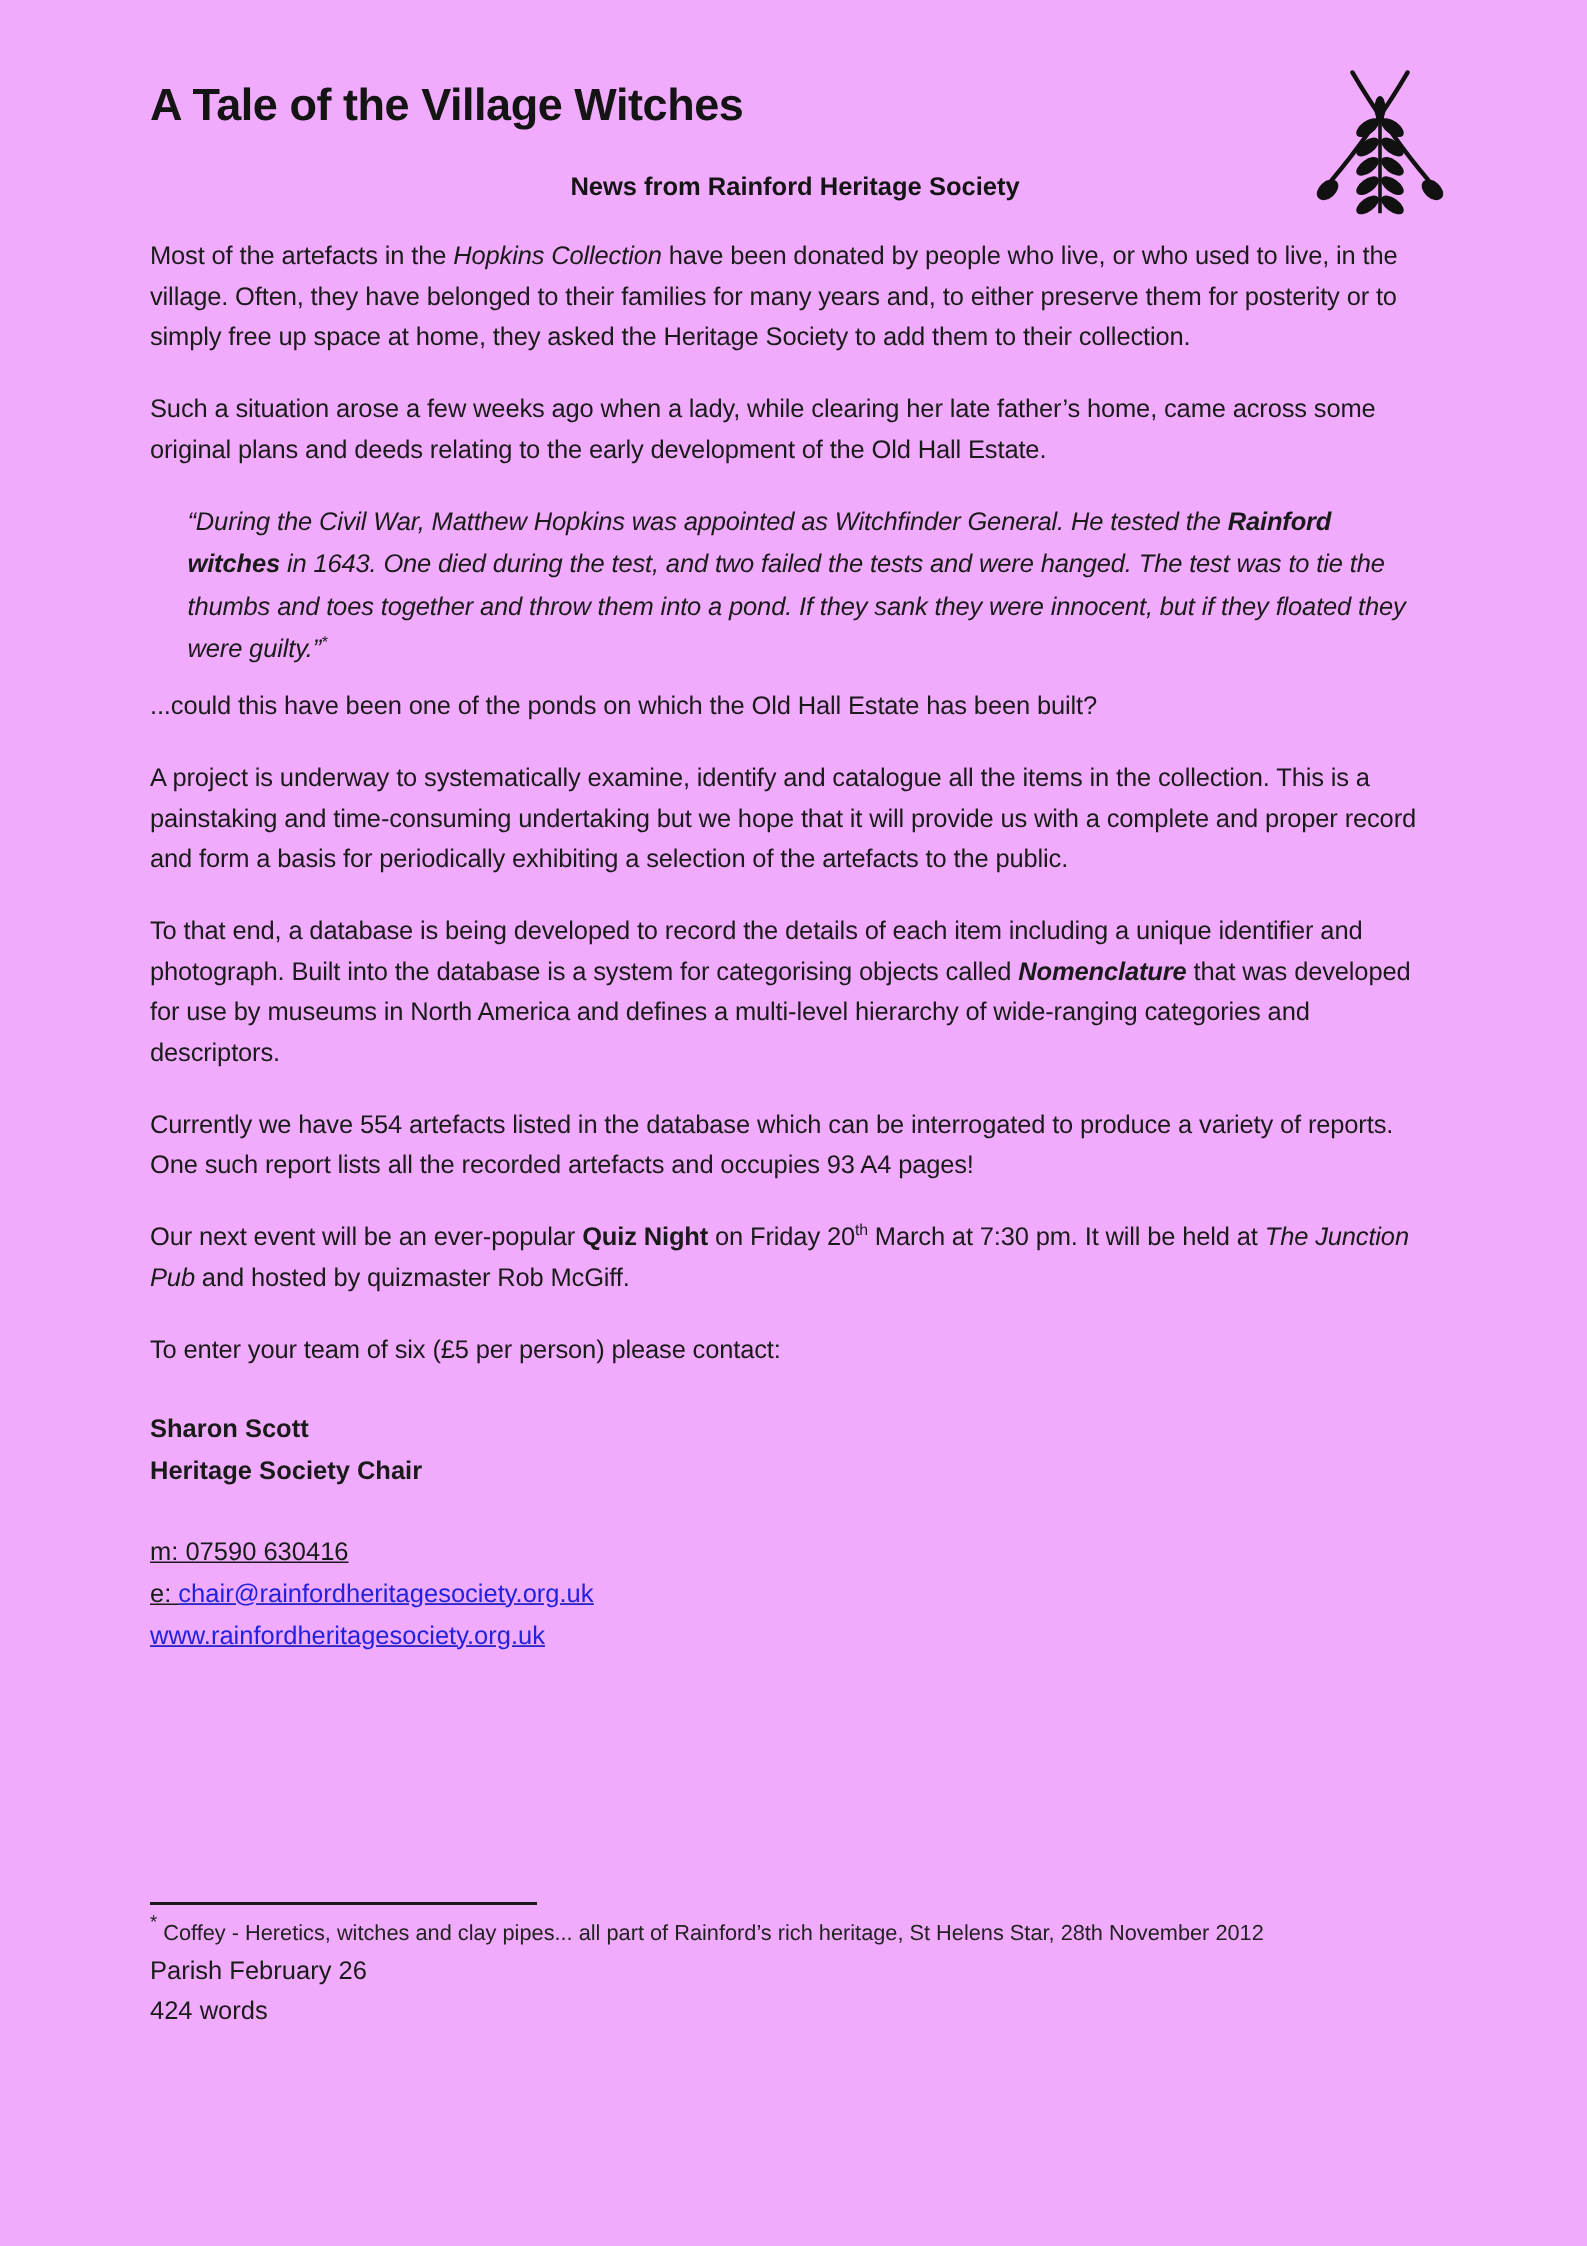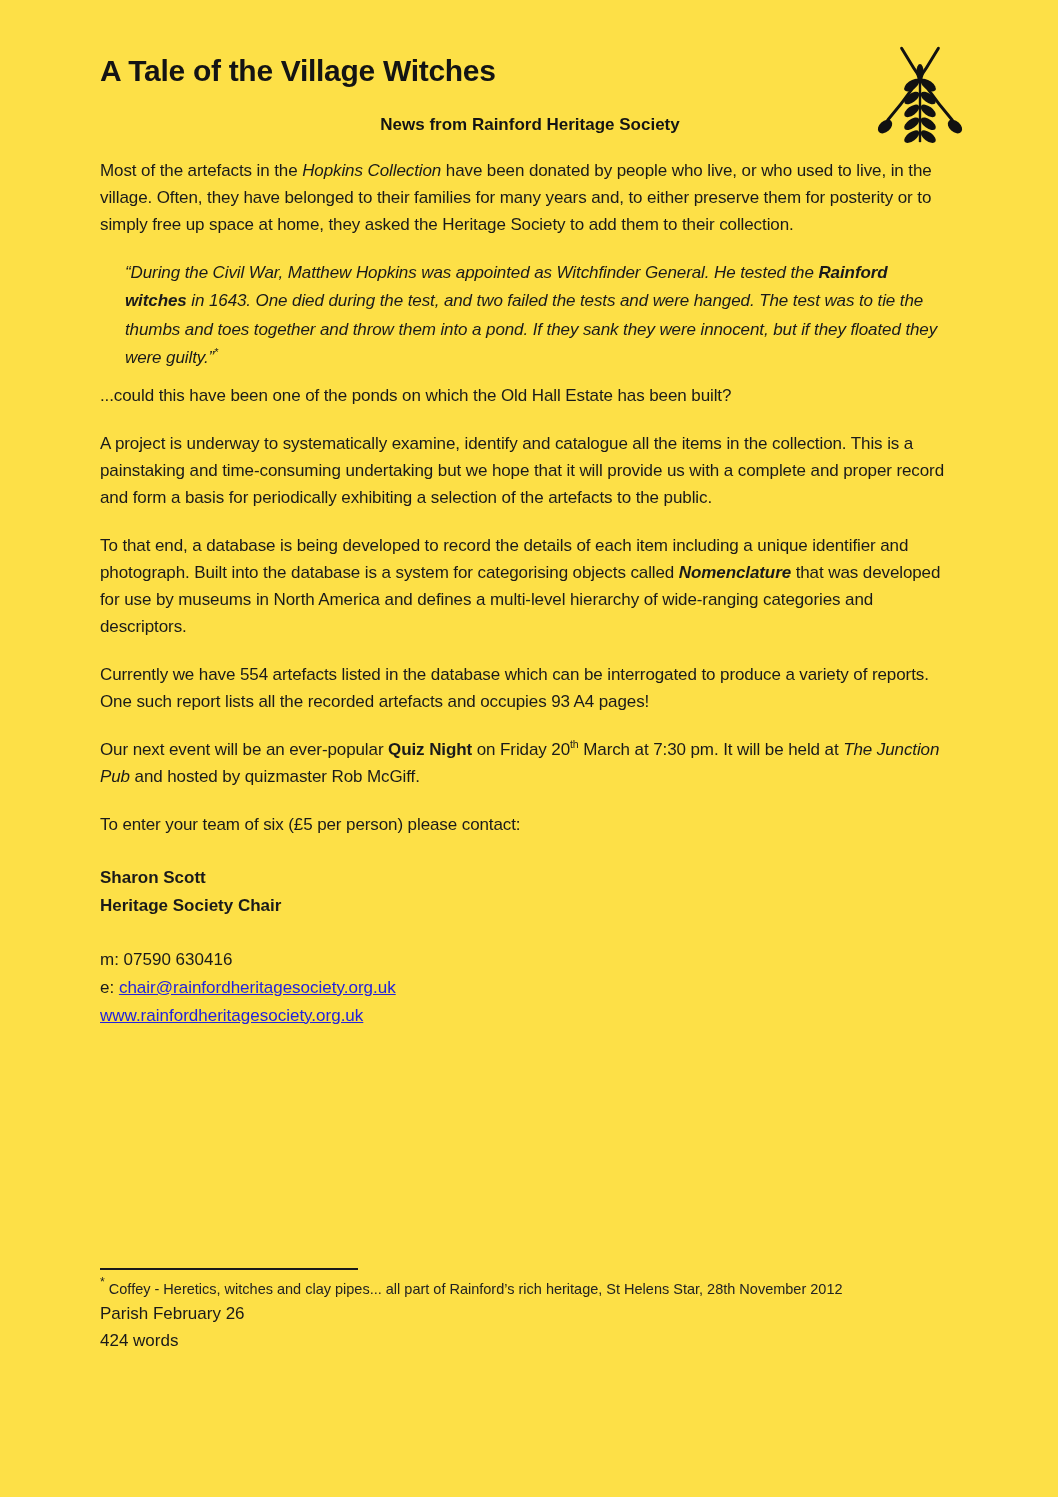--- a/index.html
+++ b/index.html
@@ -1,21 +1,21 @@
 <!DOCTYPE html>
 <html><head>
 <meta charset="utf-8">
 <style>
   * { margin: 0; padding: 0; box-sizing: border-box; }
   html, body { background: #ffffff; }
   .page {
     position: relative;
     width: 1058px;
     height: 1497px;
-    background: #fde047;
+    background: #f0abfc;
     font-family: "Liberation Sans", sans-serif;
     color: #1a1a1a;
     overflow: hidden;
   }
   .content {
     position: absolute;
     left: 100px;
     top: 54px;
     width: 860px;
   }
@@ -54,20 +54,21 @@
   .contact-name {
     font-size: 17px;
     font-weight: bold;
     line-height: 28px;
     margin-top: 26px;
     margin-bottom: 26px;
   }
   .contact-lines {
     font-size: 17px;
     line-height: 28px;
+    text-decoration: underline;
   }
   a.link {
     color: var(--link-color, #2222dd);
     text-decoration: underline;
     cursor: pointer;
   }
   .footnote {
     position: absolute;
     left: 100px;
     top: 1268px;
@@ -125,20 +126,21 @@
       <ellipse cx="41" cy="98" rx="9.5" ry="4.8" fill="#111" transform="rotate(-36 41 98)"></ellipse>
       <ellipse cx="59" cy="98" rx="9.5" ry="4.8" fill="#111" transform="rotate(36 59 98)"></ellipse>
     </svg>
   </div>
 
   <div class="content">
     <h1 class="title">A Tale of the Village Witches</h1>
     <h2 class="subtitle">News from Rainford Heritage Society</h2>
 
     <p class="para"><span>Most of the artefacts in the </span><span class="i">Hopkins Collection</span><span> have been donated by people who live, or who used to live, in the village.  Often, they have belonged to their families for many years and, to either preserve them for posterity or to simply free up space at home, they asked the Heritage Society to add them to their collection.</span></p>
+    <p class="para"><span>Such a situation arose a few weeks ago when a lady, while clearing her late father’s home, came across some original plans and deeds relating to the early development of the Old Hall Estate.</span></p>
     <p class="para quote"><span>“During the Civil War, Matthew Hopkins was appointed as Witchfinder General. He tested the </span><span class="bi">Rainford witches</span><span> in 1643. One died during the test, and two failed the tests and were hanged. The test was to tie the thumbs and toes together and throw them into a pond. If they sank they were innocent, but if they floated they were guilty.”</span><sup>*</sup></p>
     <p class="para"><span>...could this have been one of the ponds on which the Old Hall Estate has been built?</span></p>
     <p class="para"><span>A project is underway to systematically examine, identify and catalogue all the items in the collection. This is a painstaking and time-consuming undertaking but we hope that it will provide us with a complete and proper record and form a basis for periodically exhibiting a selection of the artefacts to the public.</span></p>
     <p class="para"><span>To that end, a database is being developed to record the details of each item including a unique identifier and photograph. Built into the database is a system for categorising objects called </span><span class="bi">Nomenclature</span><span> that was developed for use by museums in North America and defines a multi-level hierarchy of wide-ranging categories and descriptors.</span></p>
     <p class="para"><span>Currently we have 554 artefacts listed in the database which can be interrogated to produce a variety of reports.  One such report lists all the recorded artefacts and occupies 93 A4 pages!</span></p>
     <p class="para"><span>Our next event will be an ever-popular </span><span class="b">Quiz Night</span><span> on Friday 20</span><sup>th</sup><span> March at 7:30 pm. It will be held at </span><span class="i">The Junction Pub</span><span> and hosted by quizmaster Rob McGiff.</span></p>
     <p class="para"><span>To enter your team of six (£5 per person) please contact:</span></p>
 
     <div class="contact-name">
       <div>Sharon Scott</div>

